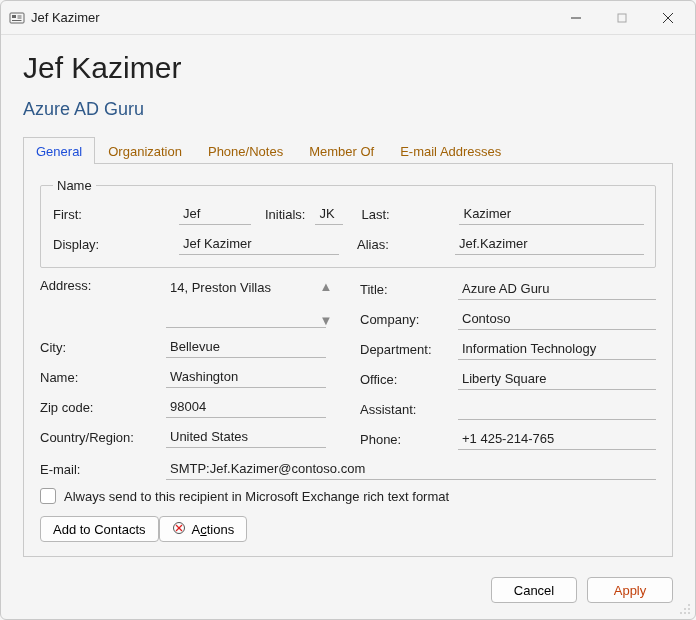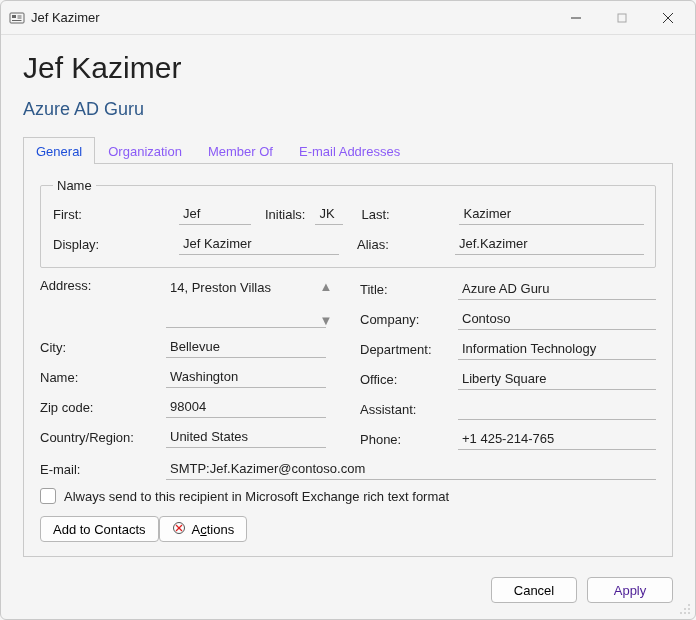--- a/index.html
+++ b/index.html
@@ -65,21 +65,21 @@
     border-bottom: 1px solid #c9c9c9;
   }
   .tab {
     padding: 6px 12px 5px 12px;
     border: 1px solid transparent;
     border-bottom: none;
     font-size: 13px;
     cursor: default;
     position: relative;
     top: 1px;
-    color: #8b5cf6;
+    color: #a16207;
     background: transparent;
   }
   .tab.active {
     border-color: #c9c9c9;
     background: #f5f5f5;
     color: #1d4ed8;
   }
   .panel {
     border: 1px solid #c9c9c9;
     border-top: none;
@@ -163,21 +163,21 @@
     padding: 16px 22px 16px 22px;
   }
   .dlgbtn {
     width: 86px; height: 26px;
     border: 1px solid #b8b8b8;
     background: #fdfdfd;
     border-radius: 4px;
     font-size: 13px;
   }
   .dlgbtn.primary { border-color: #0067c0; color: #0067c0; }
-  .dlgbtn.disabled { color: #4c1d95; }
+  .dlgbtn.disabled { color: #c2410c; }
   .szgrip {
     position: absolute;
     right: 4px; bottom: 4px;
     width: 14px; height: 14px;
     opacity: 0.4;
   }
   .actions-icon svg { width:14px; height:14px; }
   .underline-mnemonic { text-decoration: underline; }
 </style>
 </head>
@@ -216,20 +216,21 @@
   </div>
 
   <div class="content">
 
     <div class="hdr-name">Jef Kazimer</div>
     <div class="hdr-title">Azure AD Guru</div>
 
     <div class="tabs">
       <div class="tab active">General</div>
       <div class="tab">Organization</div>
+      <div class="tab">Phone/Notes</div>
       <div class="tab">Member Of</div>
       <div class="tab">E-mail Addresses</div>
     </div>
 
     <div class="panel">
 
       <fieldset>
         <legend>Name</legend>
 
         <div class="row">

